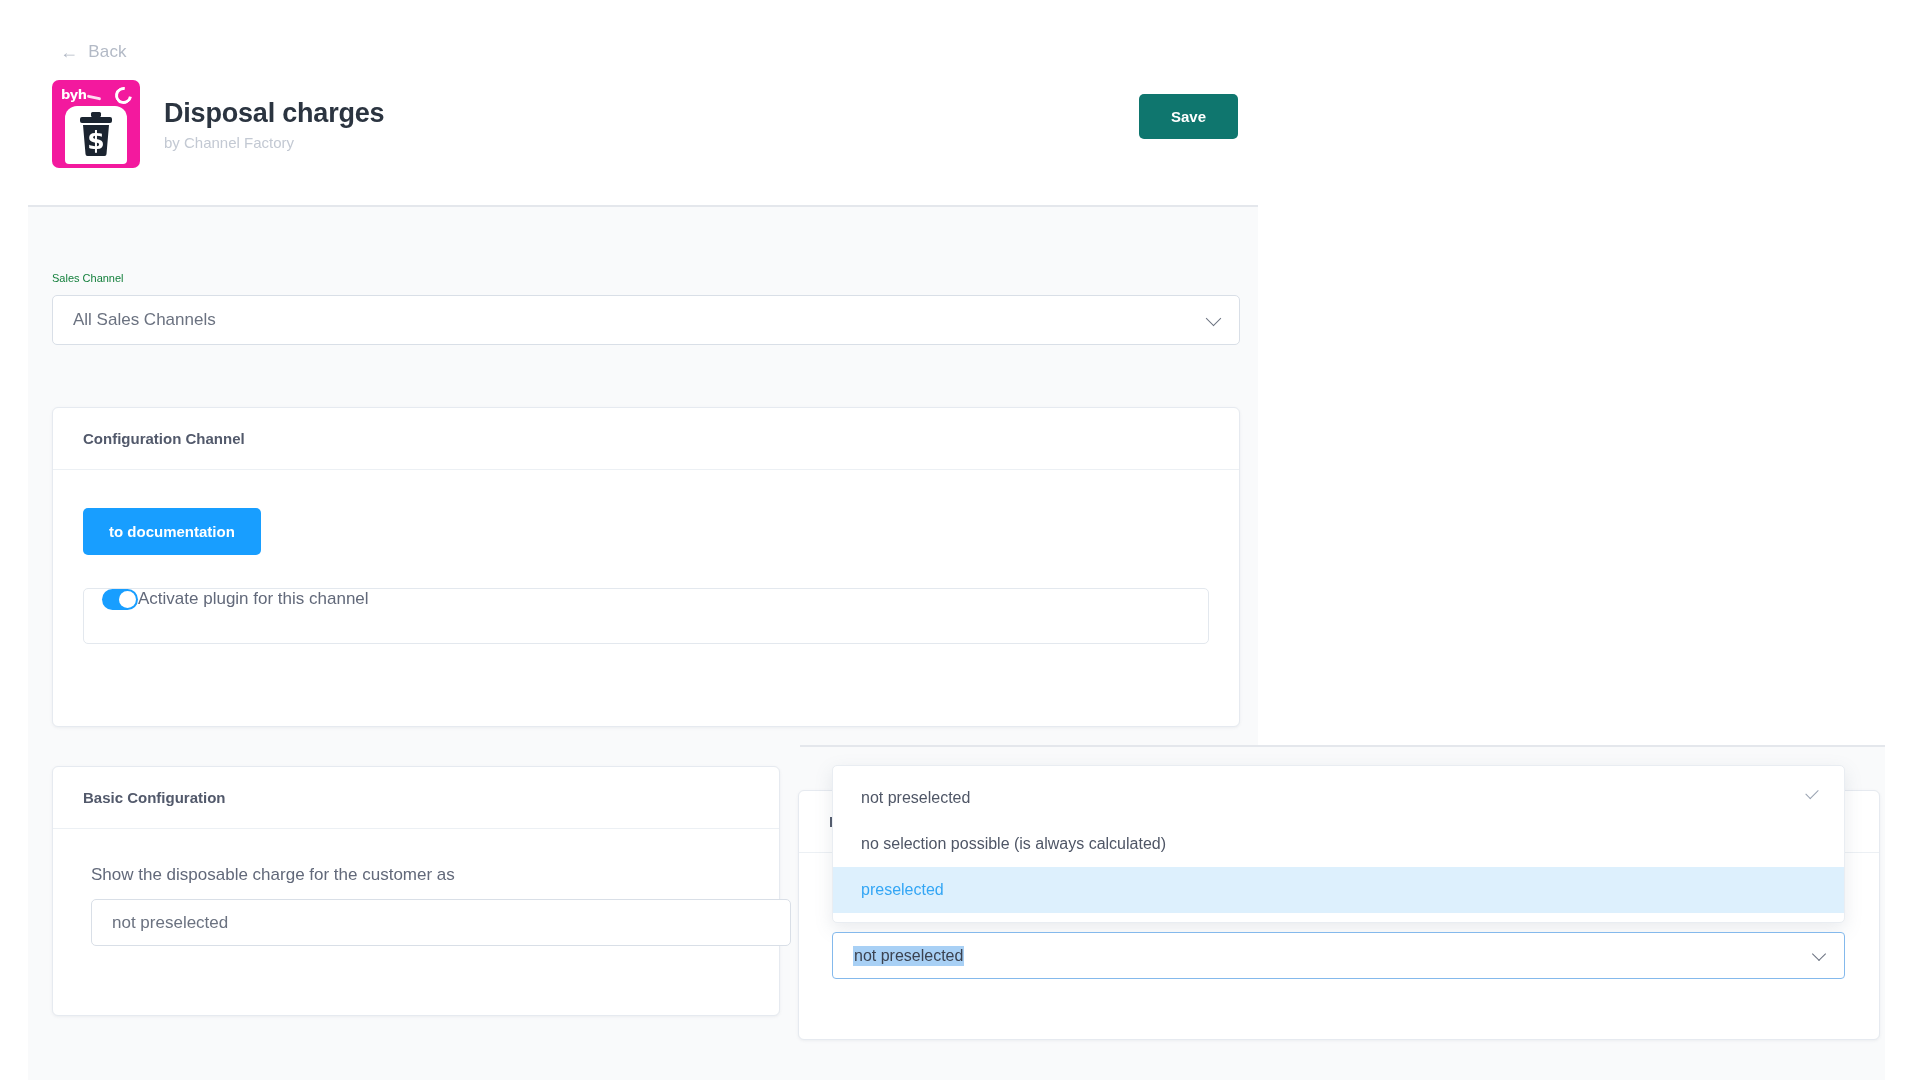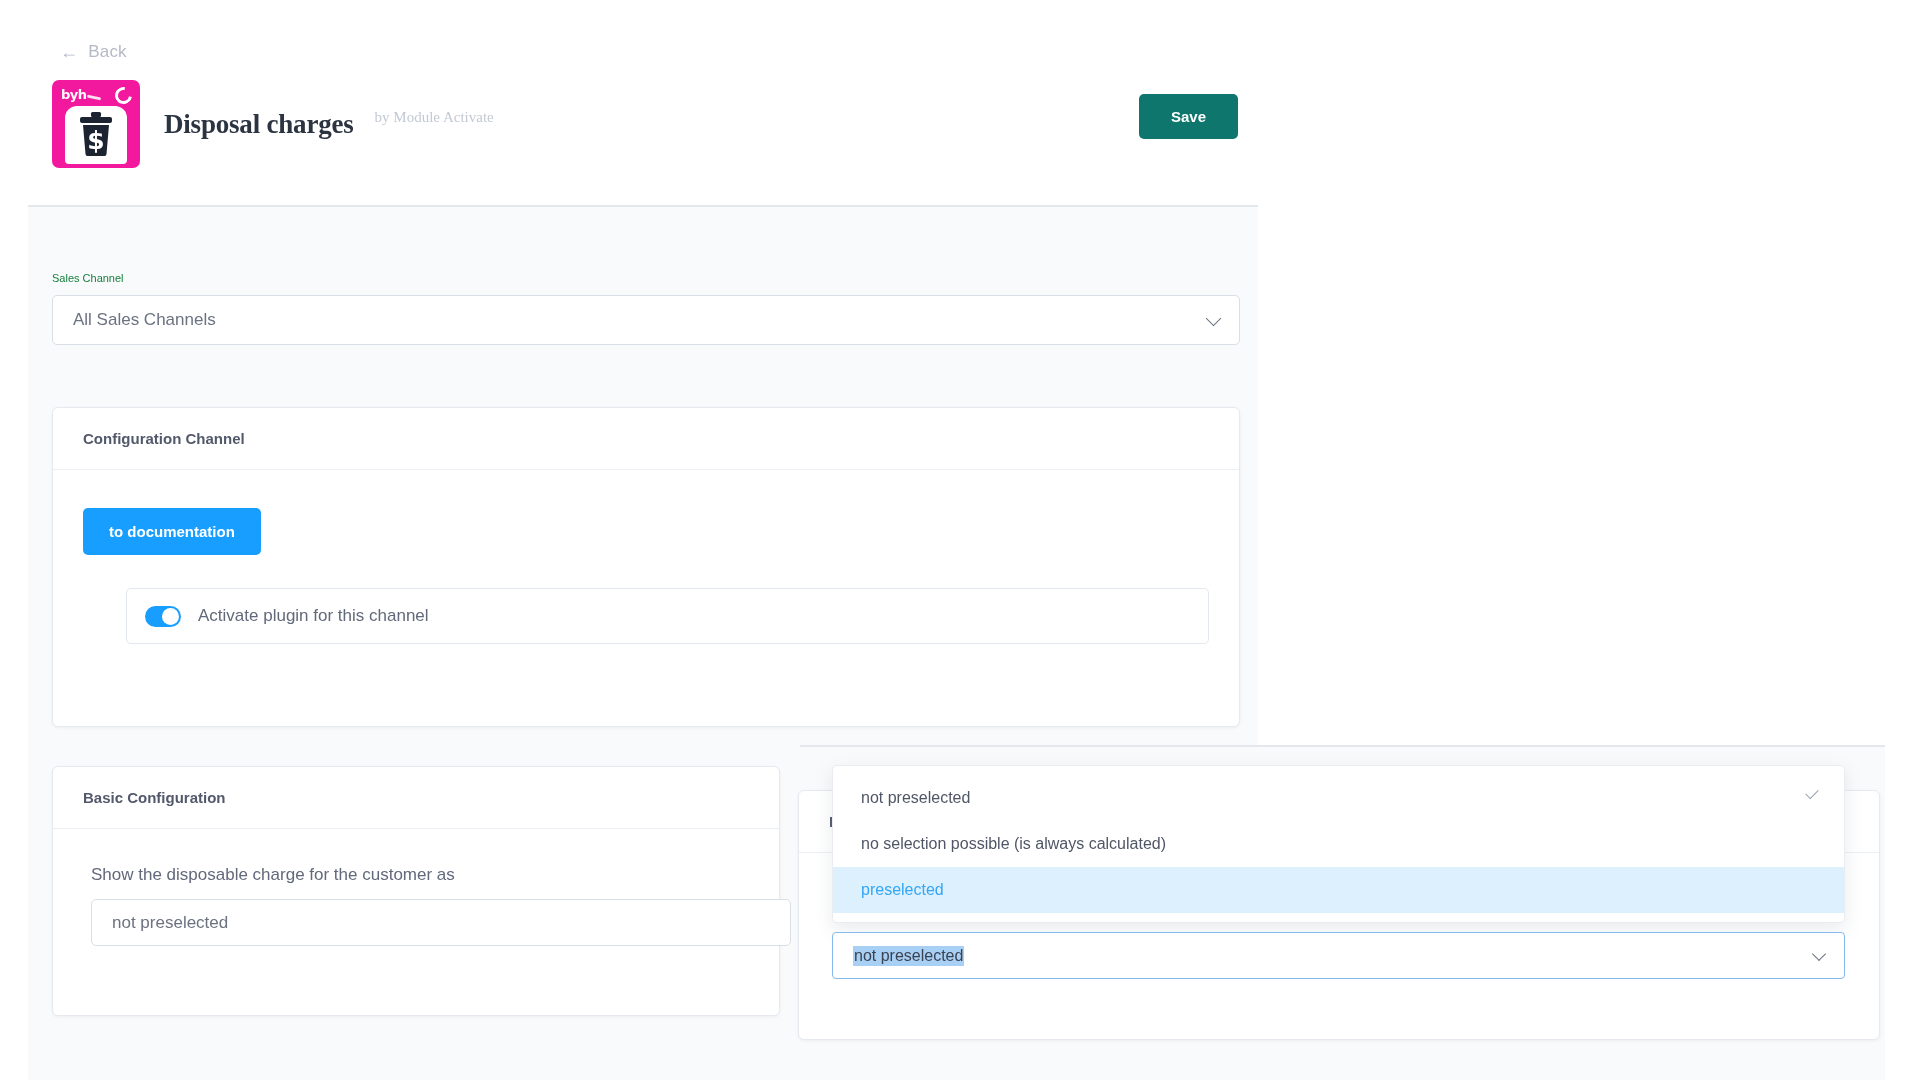--- a/index.html
+++ b/index.html
@@ -45,21 +45,21 @@
     border: 3px solid #ffffff; border-right-color: transparent;
     transform: rotate(-35deg);
   }
   .app-icon .plate {
     position: absolute; left: 13px; top: 26px;
     width: 62px; height: 58px; background: #ffffff;
     border-radius: 12px 12px 4px 4px;
   }
   .bin { position: absolute; left: 50%; top: 32px; transform: translateX(-50%); }
 
-  .app-titles { display: flex; gap: 21px; font-family: Liberation Serif, serif; }
+  .app-titles { display: flex; flex-direction: column; gap: 5px; }
   .app-title {
     font-size: 27px; font-weight: 700; color: #2b3440;
     letter-spacing: -.2px;
   }
   .app-sub { font-size: 15px; color: #c3c9d3; }
 
   .save-btn {
     position: absolute; left: 1139px; top: 94px;
     width: 99px; height: 45px; border: none; border-radius: 5px;
     background: #0f766e; color: #ffffff;
@@ -115,23 +115,22 @@
     display: inline-block; border: none; border-radius: 5px;
     background: #189eff; color: #ffffff;
     font-size: 15px; font-weight: 700; padding: 15px 26px;
     font-family: "Liberation Sans", sans-serif; cursor: pointer;
     margin-top: 10px;
   }
 
   .switch-row {
     margin-top: 33px; height: 56px;
     border: 1px solid #e3e8ee; border-radius: 5px;
-    display: flex; align-items: center; gap: 17px; padding: 0 18px;
+    display: flex; align-items: flex-start; padding: 0 18px;
     cursor: pointer;
-    margin-left: 43px;
   }
   .switch {
     width: 36px; height: 21px; border-radius: 11px;
     background: #189eff; position: relative; flex: none;
   }
   .switch .knob {
     position: absolute; right: 2px; top: 2px;
     width: 17px; height: 17px; border-radius: 50%; background: #ffffff;
   }
   .switch-label { font-size: 17px; color: #62697a; }
@@ -192,21 +191,21 @@
       <span class="plate"></span>
       <svg class="bin" width="40" height="44" viewBox="0 0 40 44">
         <rect x="15" y="0" width="10" height="5" rx="1.5" fill="#1b2430"></rect>
         <rect x="4" y="5" width="32" height="6" rx="2" fill="#1b2430"></rect>
         <path d="M7 13 h26 l-2.5 29 a2 2 0 0 1 -2 2 h-17 a2 2 0 0 1 -2 -2 Z" fill="#1b2430"></path>
         <text x="20" y="37" font-size="25" font-weight="bold" fill="#ffffff" text-anchor="middle" font-family="DejaVu Sans, sans-serif">$</text>
       </svg>
     </div>
     <div class="app-titles">
       <div class="app-title">Disposal charges</div>
-      <div class="app-sub">by Module Activate</div>
+      <div class="app-sub">by Channel Factory</div>
     </div>
   </div>
 
   <button class="save-btn">Save</button>
 
   <div class="content-panel"></div>
   <div class="panel-right"></div>
 
   <div class="field-label" style="left:52px; top:272px;">Sales Channel</div>
   <div class="select-box" style="left:52px; top:295px; width:1188px; height:50px;">

